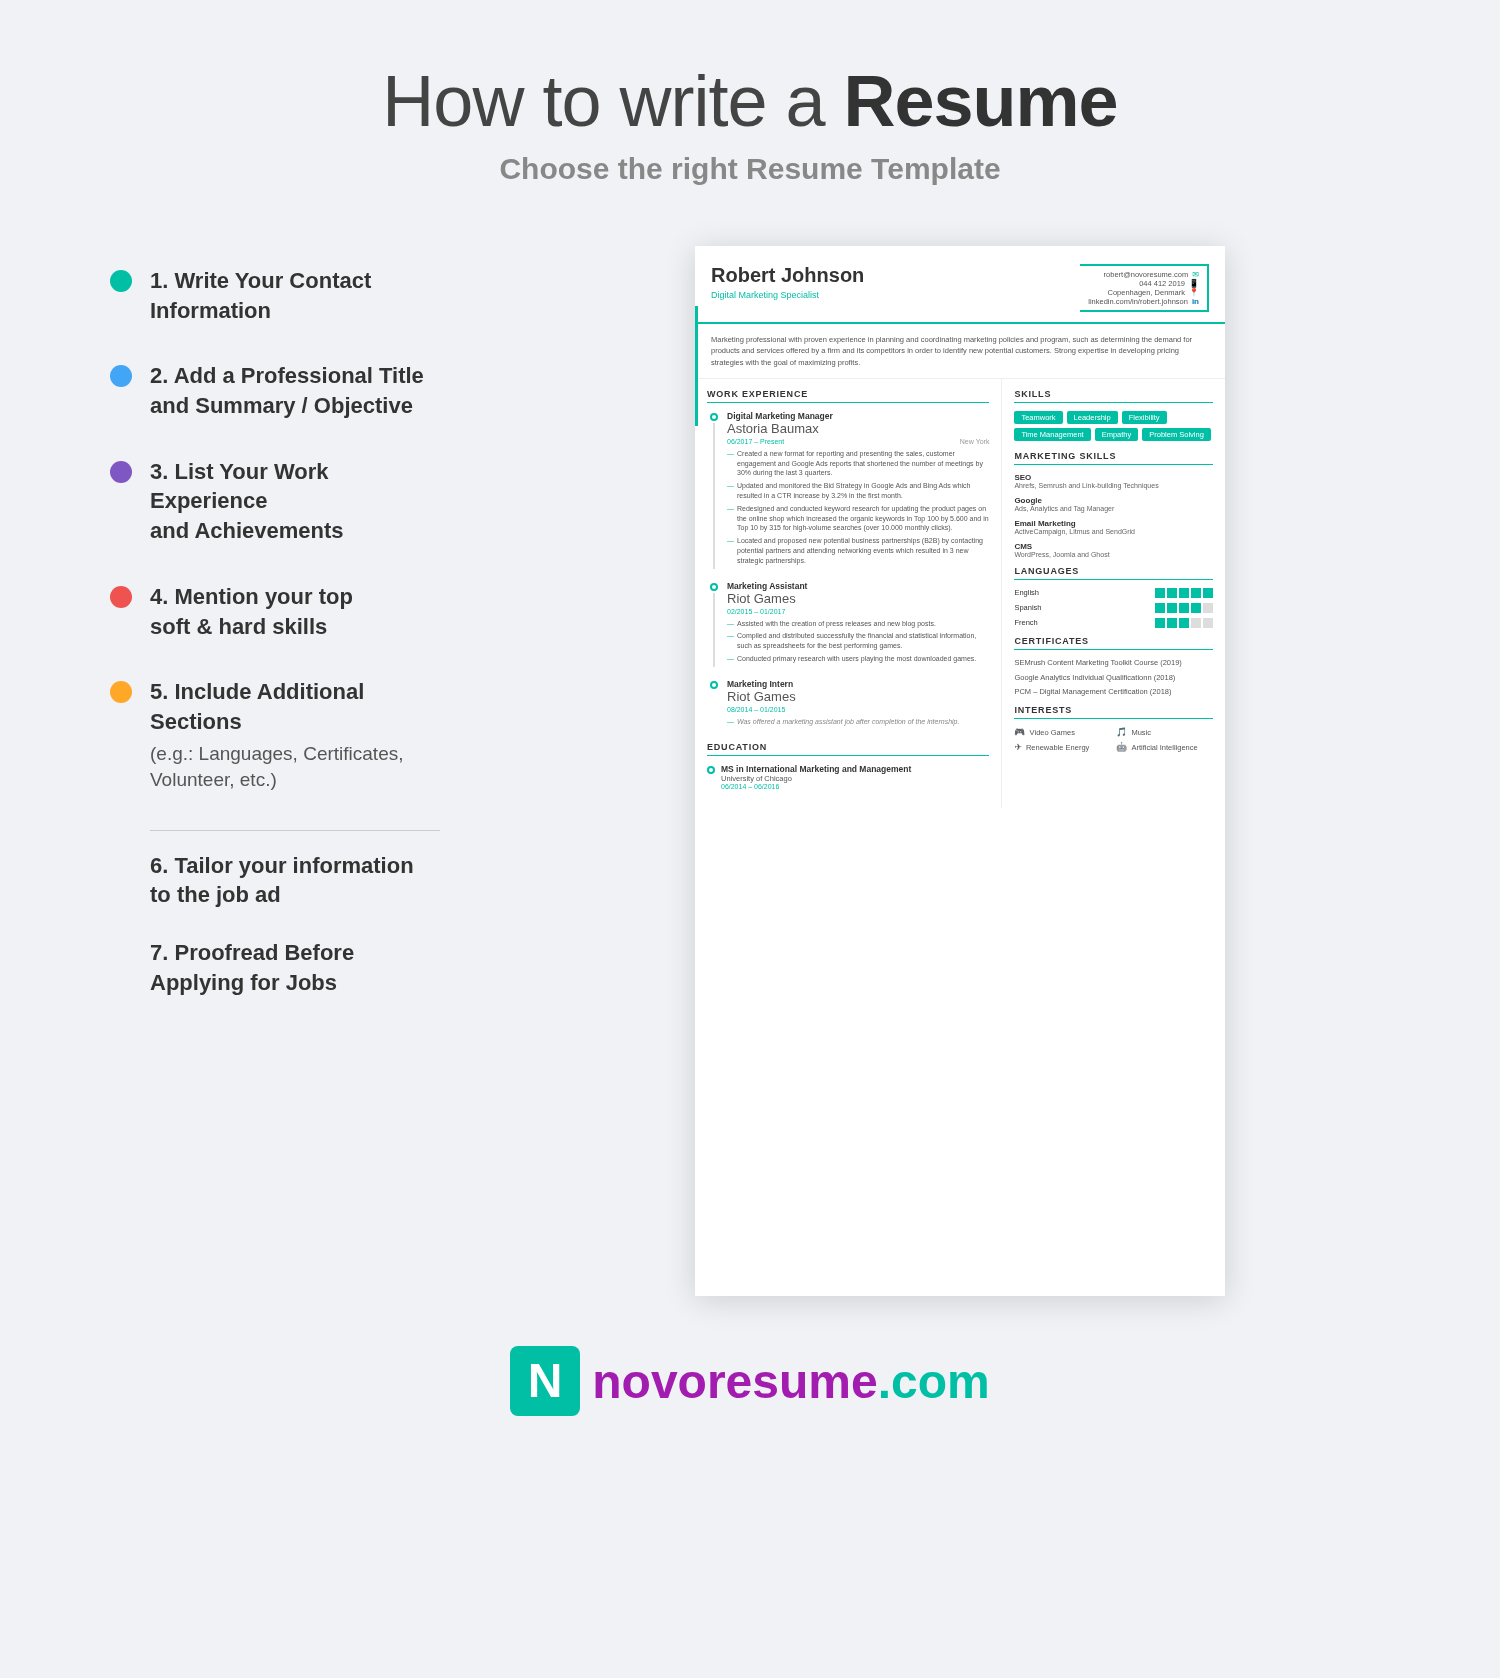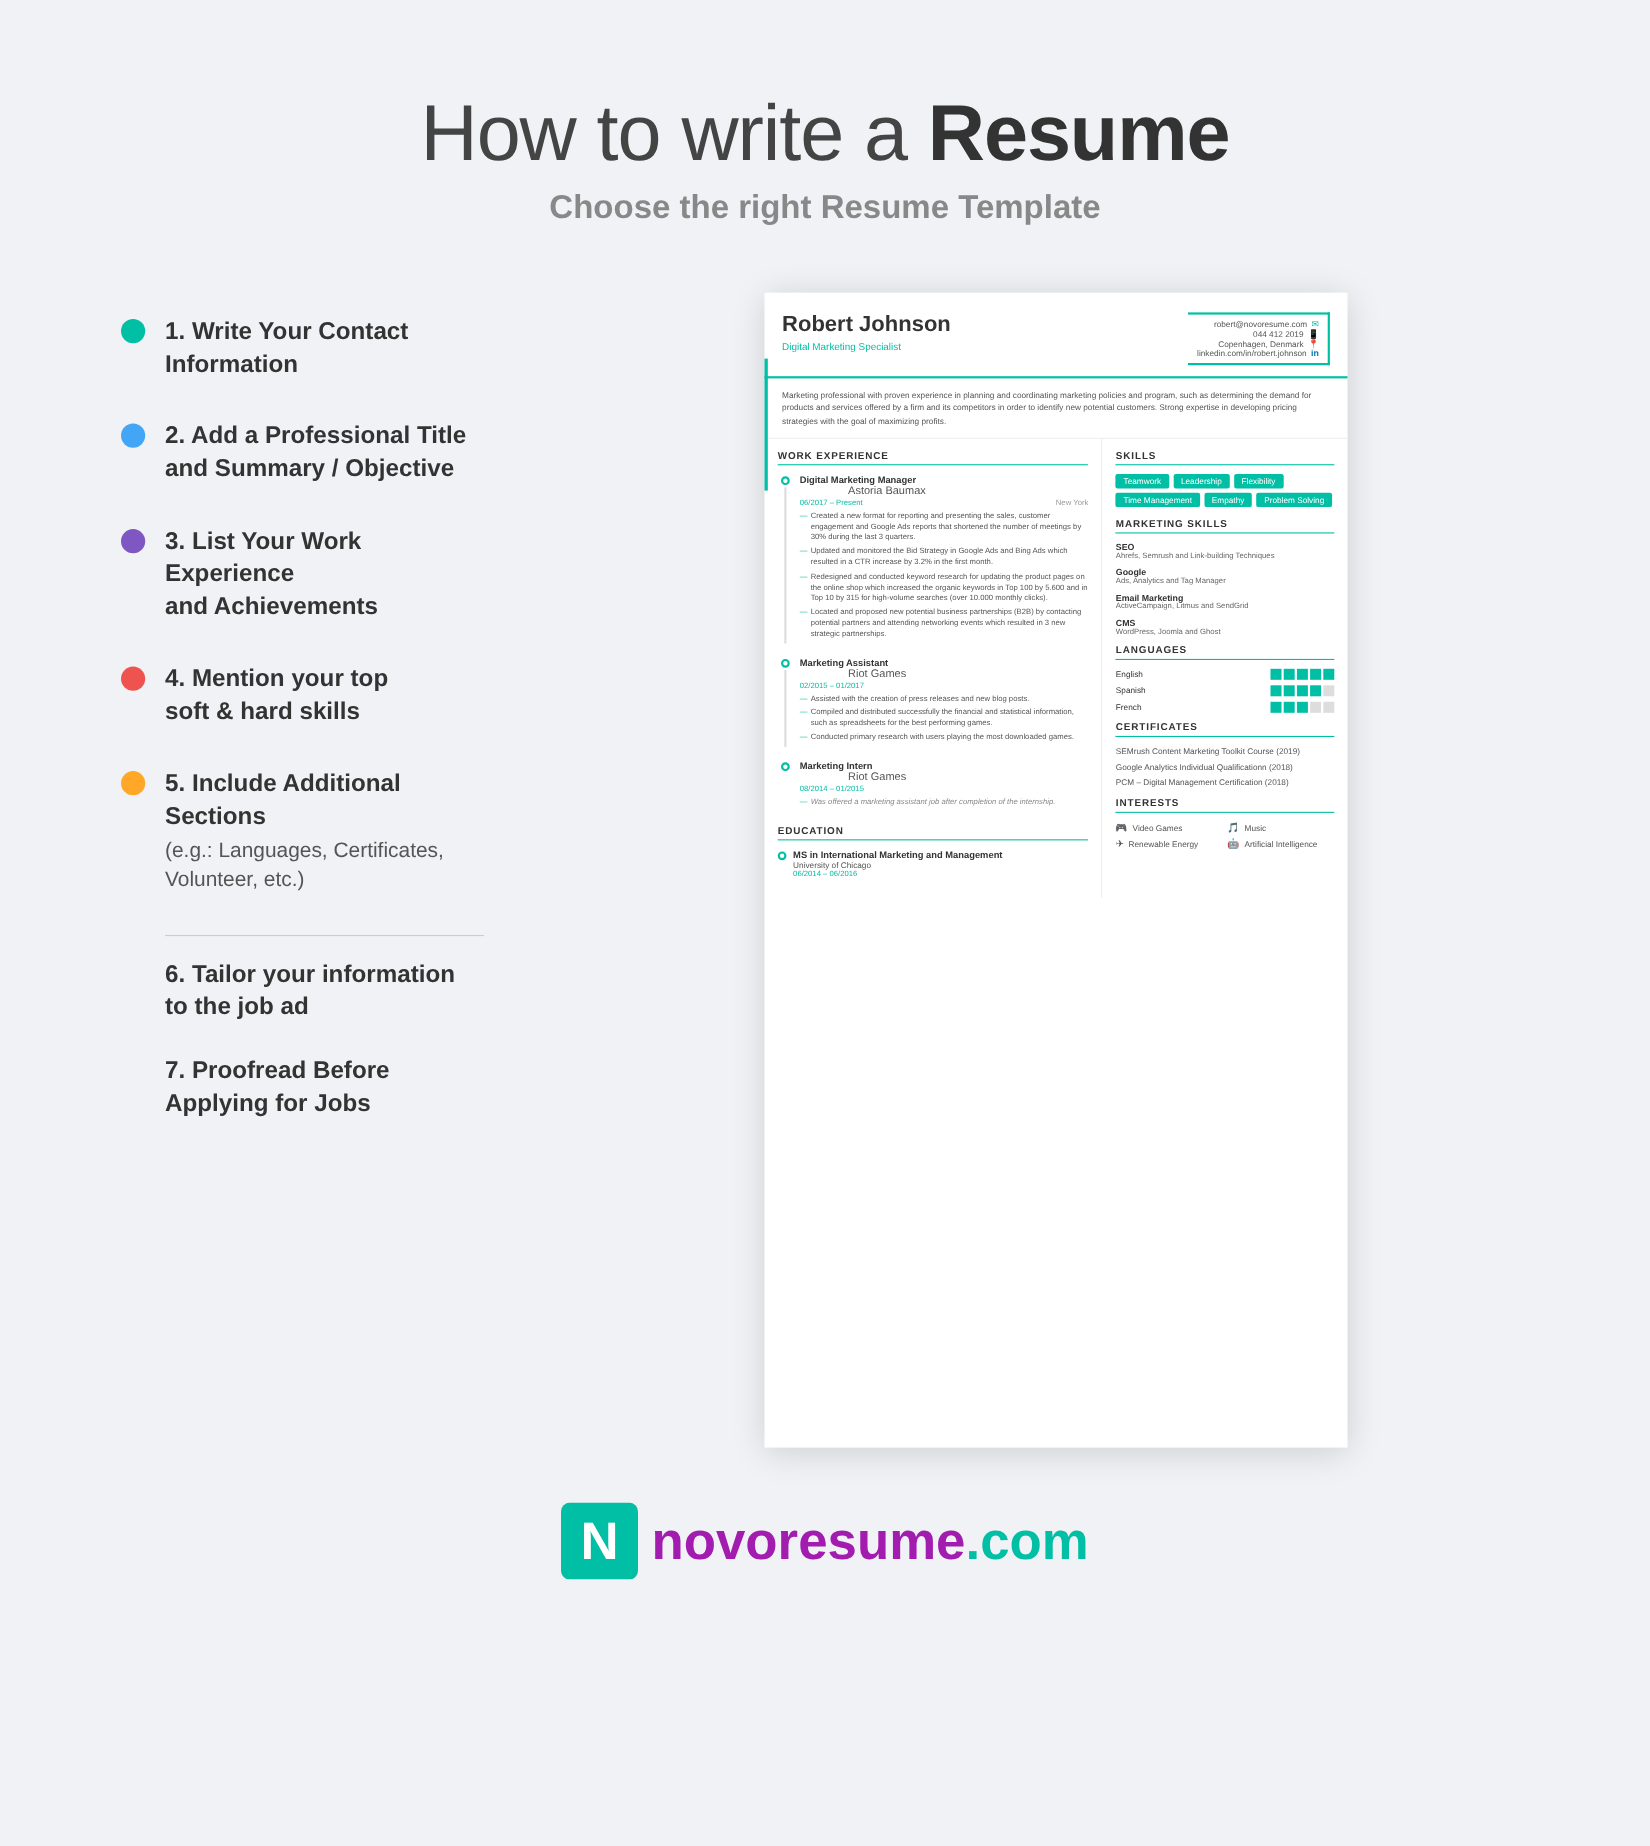--- a/index.html
+++ b/index.html
@@ -5,21 +5,21 @@
     * { box-sizing: border-box; margin: 0; padding: 0; }
     body {
       background: #f0f2f5;
       font-family: 'Arial', sans-serif;
       width: 1500px;
       min-height: 1678px;
     }
 
     .page-wrapper {
       background: #f0f2f5;
-      padding: 40px 0 60px 0;
+      padding: 20px 0 60px 0;
     }
 
     
     .header {
       text-align: center;
       padding: 40px 20px 20px 20px;
     }
     .header h1 {
       font-size: 72px;
       font-weight: 300;
@@ -212,23 +212,22 @@
       flex: 1;
     }
 
     .work-title {
       font-size: 8.5px;
       font-weight: 700;
       color: #333;
     }
 
     .work-company {
-      font-size: 10px;
+      font-size: 13px;
       color: #555;
-      margin-left: 44px;
     }
 
     .work-dates {
       font-size: 7px;
       color: #00bfa5;
       margin-top: 2px;
       display: flex;
       justify-content: space-between;
     }
 

